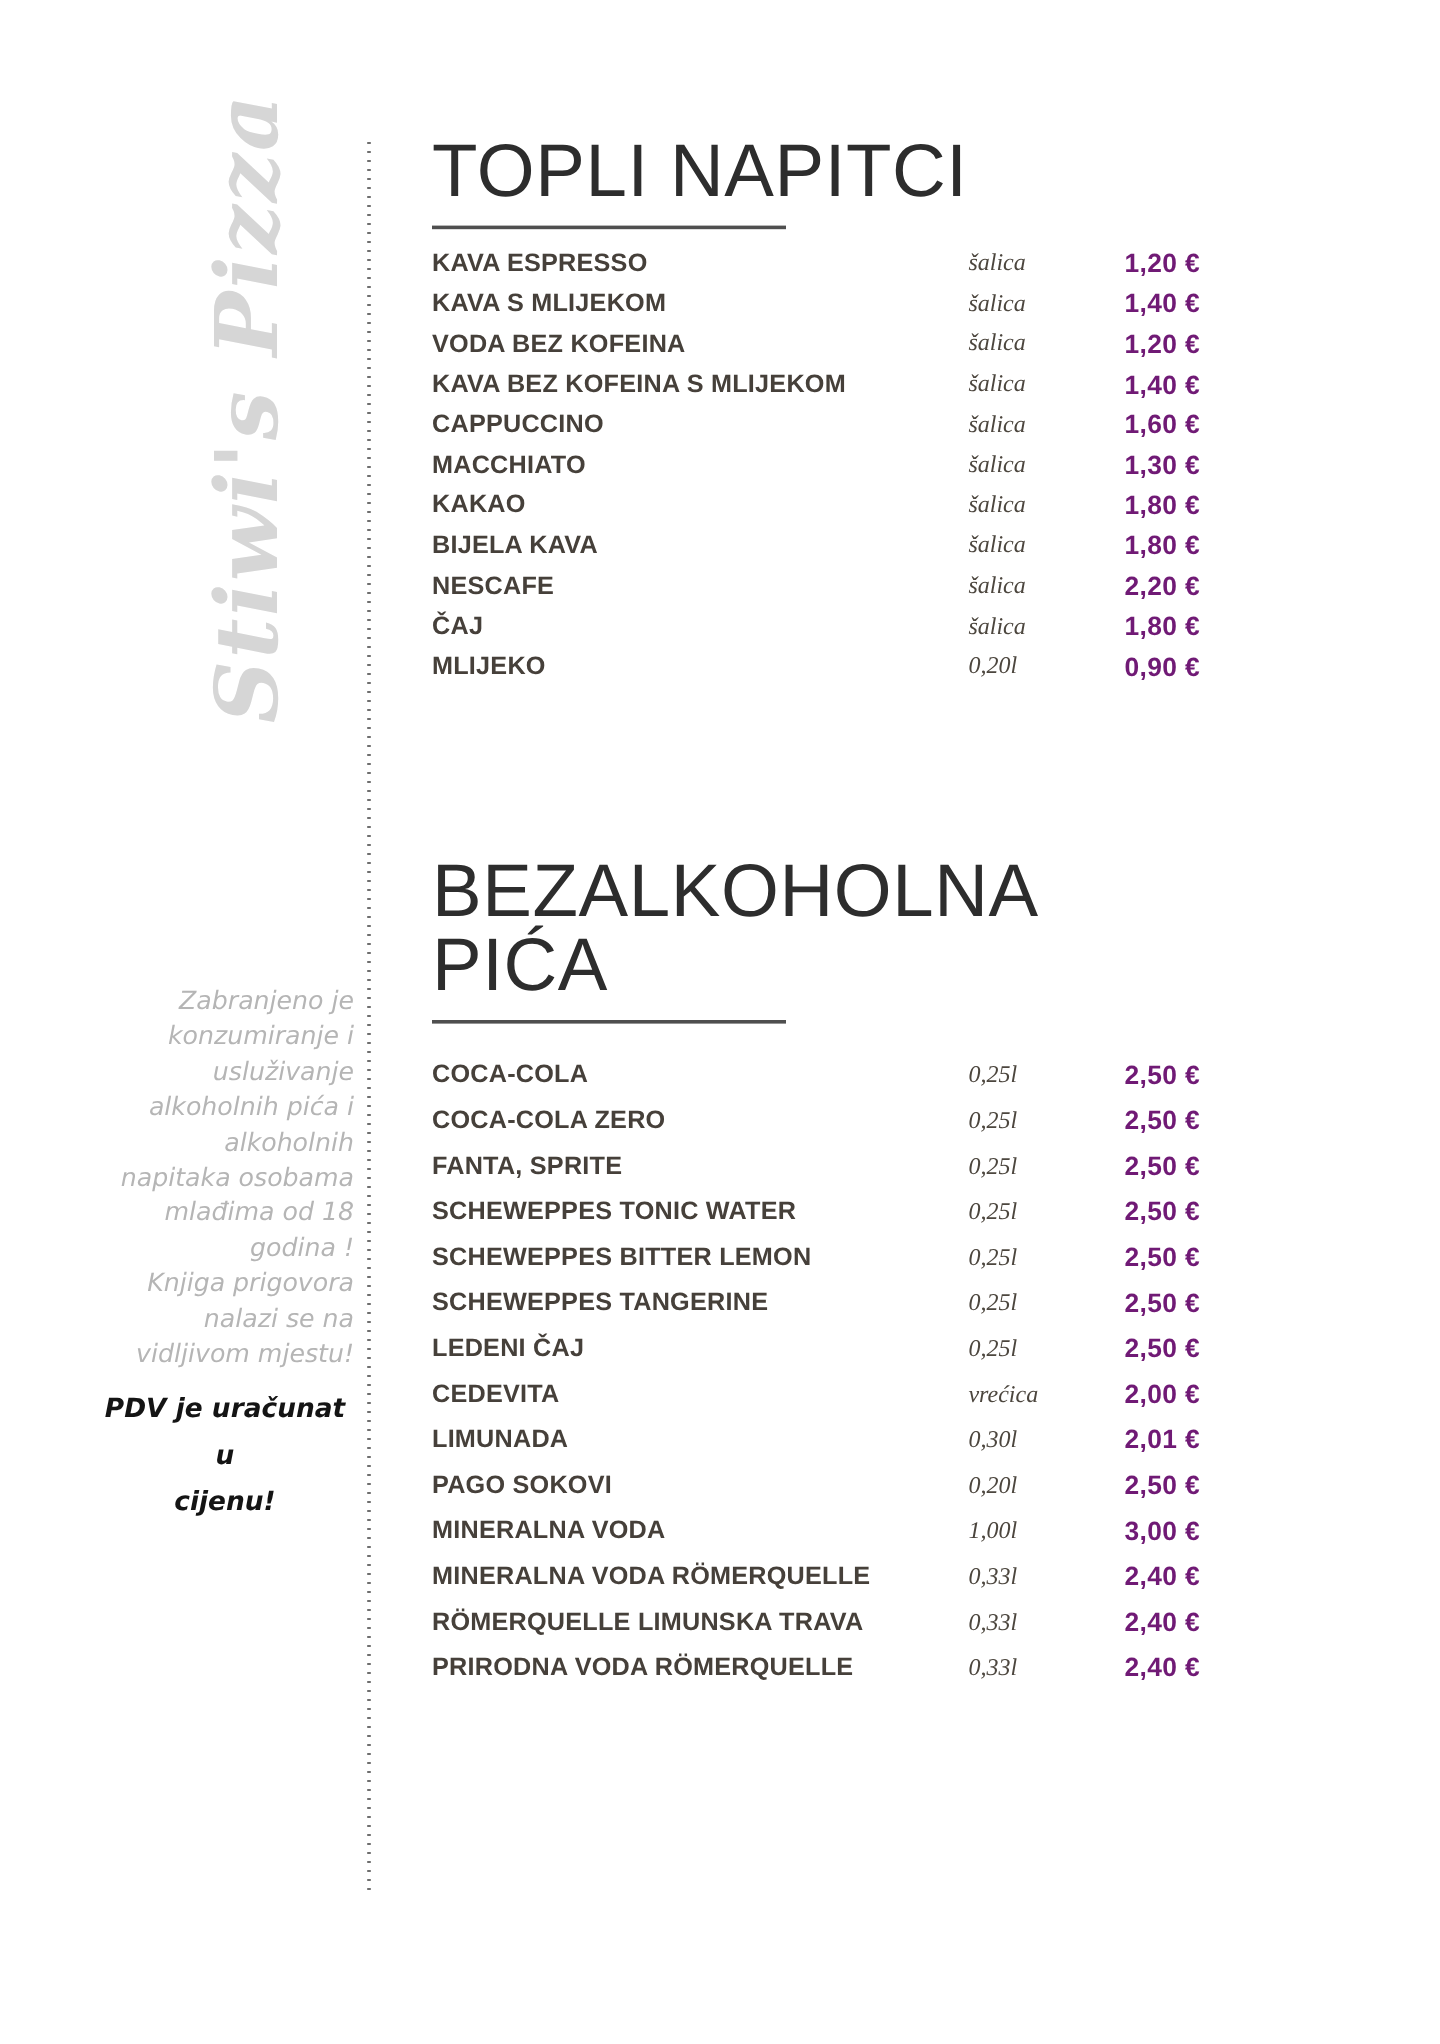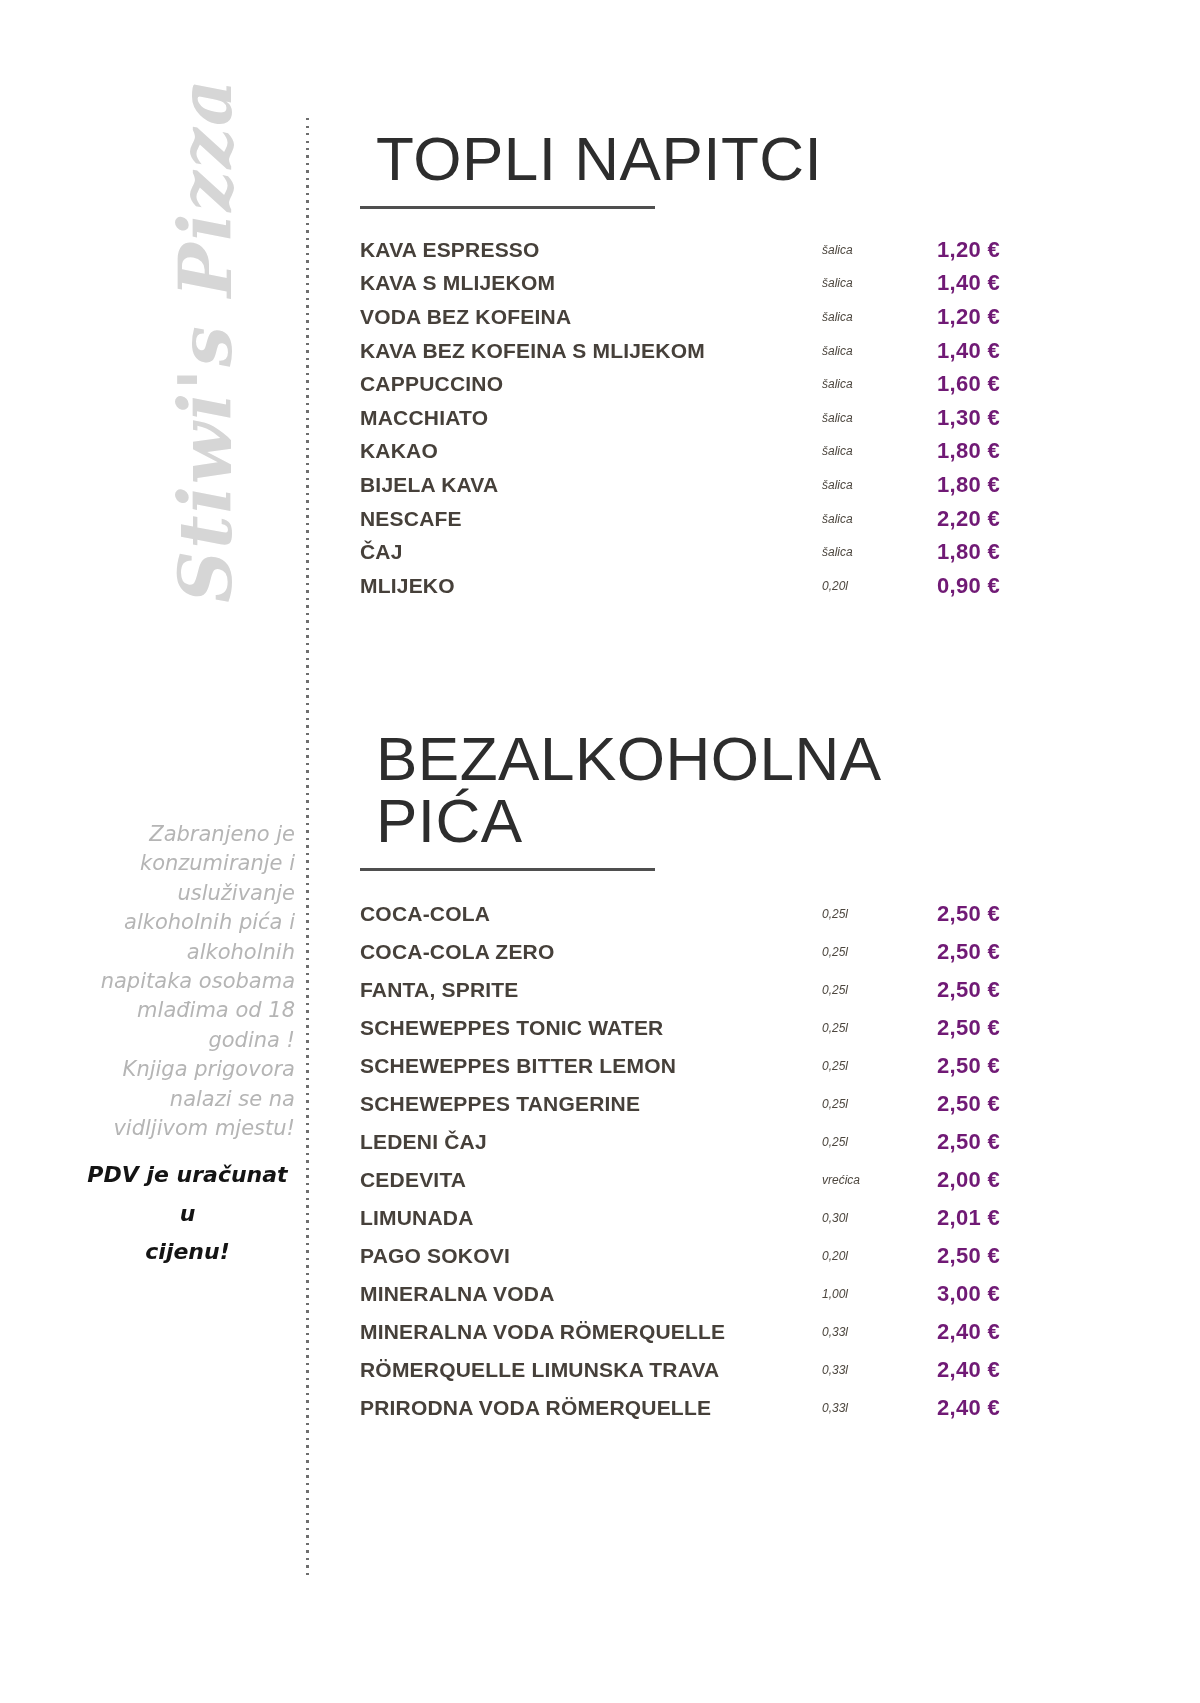--- a/index.html
+++ b/index.html
@@ -40,36 +40,36 @@
     text-align:center;white-space:pre-line;
     font-family:"DejaVu Sans",sans-serif;
     font-style:italic;font-weight:700;font-size:22px;line-height:1.75;
     color:#141414;
   }
   
   .section{position:absolute;left:360px;width:640px;}
   .section.s1{top:112px;}
   .section.s2{top:712px;}
   .section h1{
-    margin:16px;font-weight:200;font-size:62px;line-height:1;
+    margin:0;font-weight:200;font-size:62px;line-height:1;
     letter-spacing:0.5px;color:#2d2d2d;
   }
   .rule{width:295px;height:3px;background:#4f4f4f;margin-top:14px;}
-  .rows{margin-top:24px;}
+  .rows{margin-top:12px;}
   .s2 .rows{margin-top:24px;}
   .row{position:relative;display:flex;align-items:center;height:33.6px;}
   .s2 .row{height:38px;}
   .nm{
     font-weight:bold;font-size:21px;letter-spacing:0.2px;
     color:#46403a;white-space:nowrap;
   }
   .sz{
-    position:absolute;left:462px;
-    font-family:Liberation Sans, sans-serif;
-    font-style:italic;font-size:12px;
+    position:absolute;left:447px;
+    font-family:Liberation Serif, serif;
+    font-style:italic;font-size:20px;
     color:#4c463e;white-space:nowrap;
   }
   .pr{
     margin-left:auto;
     font-weight:bold;font-size:22px;letter-spacing:0.3px;
     color:#701a75;white-space:nowrap;
   }
   
   .footer{
     position:absolute;left:0;top:1572px;width:1132px;

